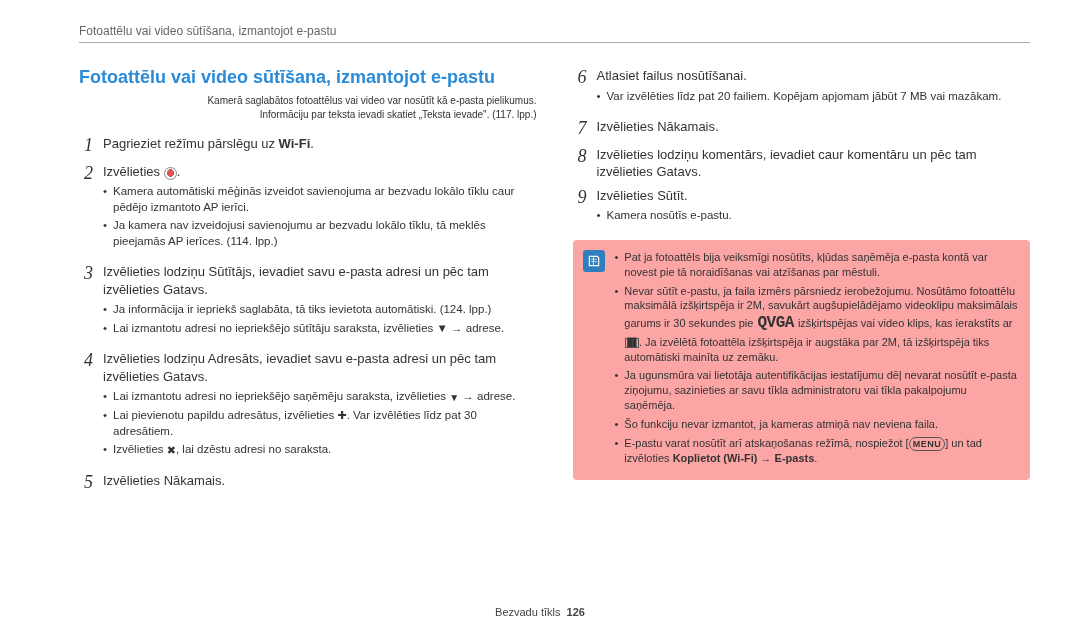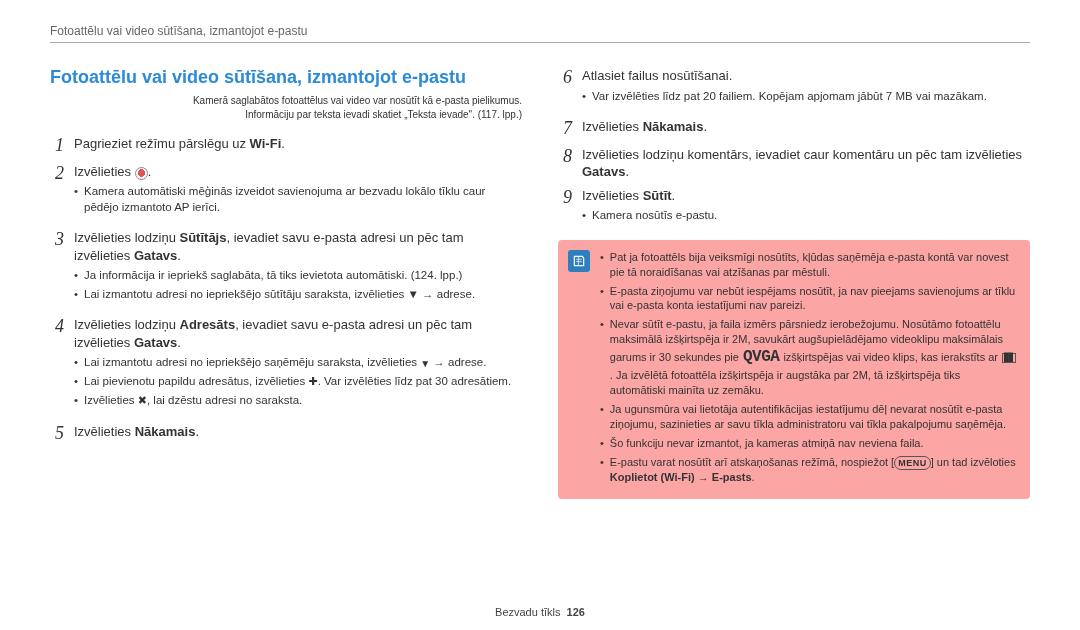--- a/index.html
+++ b/index.html
@@ -6,20 +6,21 @@
   body {
     font-family: Arial, Helvetica, sans-serif;
     background: #fff;
     width: 1080px;
     height: 630px;
     position: relative;
     color: #333;
   }
   .page {
     padding: 24px 50px 10px 50px;
+    margin-left: 29px;
   }
   .header-bar {
     border-bottom: 1px solid #aaa;
     padding-bottom: 4px;
     font-size: 12px;
     color: #666;
     margin-bottom: 24px;
   }
   .columns {
     display: flex;
@@ -55,21 +56,21 @@
     width: 14px;
     text-align: right;
     flex-shrink: 0;
     line-height: 1.2;
   }
   .step-body {
     flex: 1;
     font-size: 13px;
     line-height: 1.35;
   }
-  .step-body b, .step-body strong { font-weight: 700; }
+  .step-body b, .step-body strong { font-weight: 400; }
   .sub-bullets {
     margin-top: 4px;
     margin-bottom: 8px;
     font-size: 11.5px;
     color: #333;
     padding-left: 0;
   }
   .sub-bullets .b {
     display: flex;
     gap: 6px;
@@ -197,20 +198,23 @@
       </div>
 
       <div class="step">
         <div class="step-num">2</div>
         <div class="step-body">
           <span>Izvēlieties </span><span class="inline-icon icon-round"></span>.
           <div class="sub-bullets">
             <div class="b">
                 <span>Kamera automātiski mēģinās izveidot savienojuma ar bezvadu lokālo tīklu caur pēdējo izmantoto AP ierīci.</span>
               </div>
+            <div class="b">
+                <span>Ja kamera nav izveidojusi savienojumu ar bezvadu lokālo tīklu, tā meklēs pieejamās AP ierīces. (114. lpp.)</span>
+              </div>
           </div>
         </div>
       </div>
 
       <div class="step">
         <div class="step-num">3</div>
         <div class="step-body">
           <span>Izvēlieties lodziņu </span><strong>Sūtītājs</strong><span>, ievadiet savu e-pasta adresi un pēc tam izvēlieties </span><strong>Gatavs</strong>.
           <div class="sub-bullets">
             <div class="b">
@@ -294,23 +298,20 @@
           <svg viewBox="0 0 24 24">
               <path d="M4 4h14l2 3v13H4z" fill="none" stroke="#fff" stroke-width="2"></path>
               <path d="M7 9h10M7 13h10M11 4v16" stroke="#fff" stroke-width="1.2"></path>
             </svg>
         </div>
         <div class="note-list">
           <div class="b">
               <span>Pat ja fotoattēls bija veiksmīgi nosūtīts, kļūdas saņēmēja e-pasta kontā var novest pie tā noraidīšanas vai atzīšanas par mēstuli.</span>
             </div>
           <div class="b">
-              <span>E-pasta ziņojumu var nebūt iespējams nosūtīt, ja nav pieejams savienojums ar tīklu vai e-pasta konta iestatījumi nav pareizi.</span>
-            </div>
-          <div class="b">
               <span>
             <span>Nevar sūtīt e-pastu, ja faila izmērs pārsniedz ierobežojumu. Nosūtāmo fotoattēlu maksimālā izšķirtspēja ir 2M, savukārt augšupielādējamo videoklipu maksimālais garums ir 30 sekundes pie </span><span class="qvga">QVGA</span><span> izšķirtspējas vai video klips, kas ierakstīts ar </span><span class="qvga-box">█▉</span><span>. Ja izvēlētā fotoattēla izšķirtspēja ir augstāka par 2M, tā izšķirtspēja tiks automātiski mainīta uz zemāku.</span>
           </span>
             </div>
           <div class="b">
               <span>Ja ugunsmūra vai lietotāja autentifikācijas iestatījumu dēļ nevarat nosūtīt e-pasta ziņojumu, sazinieties ar savu tīkla administratoru vai tīkla pakalpojumu saņēmēja.</span>
             </div>
           <div class="b">
               <span>Šo funkciju nevar izmantot, ja kameras atmiņā nav neviena faila.</span>
             </div>

